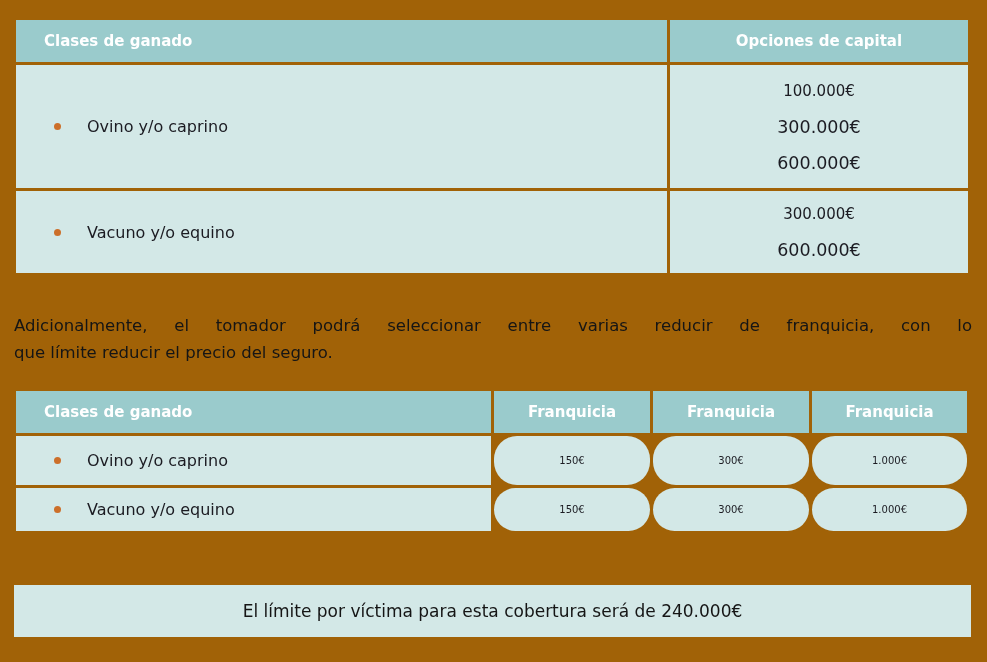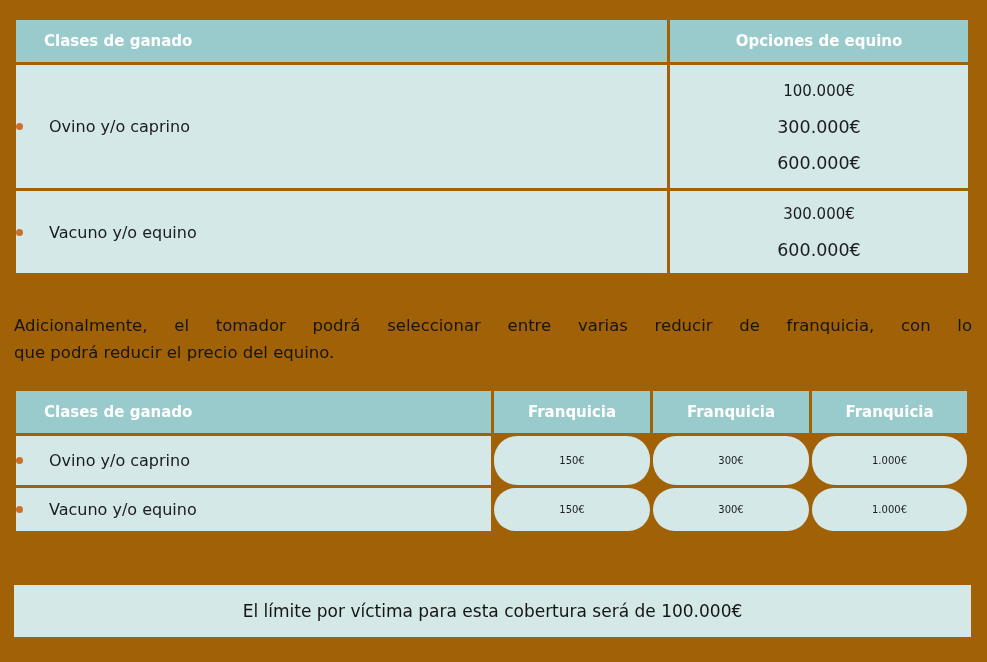--- a/index.html
+++ b/index.html
@@ -18,21 +18,21 @@
   .cell { display: flex; align-items: center; }
   .th {
     background: #9acbcc;
     color: #ffffff;
     font-weight: bold;
     font-size: 15px;
   }
   .th-left   { justify-content: flex-start; padding-left: 28px; }
   .th-center { justify-content: center; }
   .td { background: #d3e8e7; }
-  .label-cell { justify-content: flex-start; }
+  .label-cell { justify-content: flex-start; padding-left: 38px; }
   .bullet {
     display: inline-block;
     width: 7px; height: 7px;
     border-radius: 50%;
     background: #cc6f2a;
     margin-right: 26px;
     flex: 0 0 auto;
   }
   .label-text { font-size: 16px; color: #1b1b22; }
 
@@ -89,21 +89,21 @@
 </head>
 <body>
 
 <div class="page">
 
   <div class="grid-table" id="capital-table">
     <div class="cell th th-left">
       <span>Clases de ganado</span>
     </div>
     <div class="cell th th-center">
-      <span>Opciones de equino</span>
+      <span>Opciones de capital</span>
     </div>
 
     <div class="cell td label-cell">
       <span class="bullet"></span>
       <span class="label-text">Ovino y/o caprino</span>
     </div>
     <div class="cell td options-cell">
       <span class="opt opt-sm">100.000€</span>
       <span class="opt opt-lg">300.000€</span>
       <span class="opt opt-lg">600.000€</span>
@@ -114,21 +114,21 @@
       <span class="label-text">Vacuno y/o equino</span>
     </div>
     <div class="cell td options-cell">
       <span class="opt opt-sm">300.000€</span>
       <span class="opt opt-lg">600.000€</span>
     </div>
   </div>
 
   <div id="paragraph">
     <div class="line-justify">Adicionalmente, el tomador podrá seleccionar entre varias reducir de franquicia, con lo</div>
-    <div class="line-plain">que podrá reducir el precio del equino.</div>
+    <div class="line-plain">que límite reducir el precio del seguro.</div>
   </div>
 
   <div class="grid-table" id="franquicia-table">
     <div class="cell th th-left">
       <span>Clases de ganado</span>
     </div>
     <div class="cell th th-center">
       <span>Franquicia</span>
     </div>
     <div class="cell th th-center">
@@ -149,16 +149,16 @@
     <div class="cell td label-cell">
       <span class="bullet"></span>
       <span class="label-text">Vacuno y/o equino</span>
     </div>
     <div class="cell td value-cell">150€</div>
     <div class="cell td value-cell">300€</div>
     <div class="cell td value-cell">1.000€</div>
   </div>
 
   <div id="footer-banner">
-    <span>El límite por víctima para esta cobertura será de 100.000€</span>
+    <span>El límite por víctima para esta cobertura será de 240.000€</span>
   </div>
 
 </div>
 
 </body></html>

